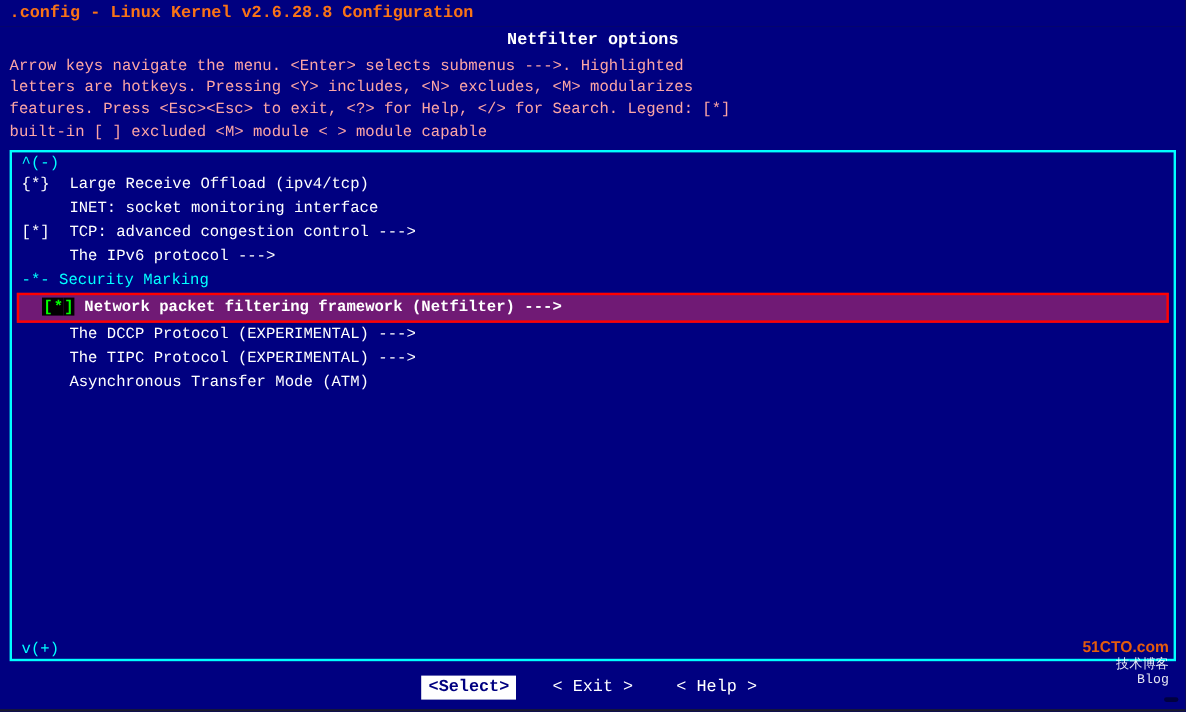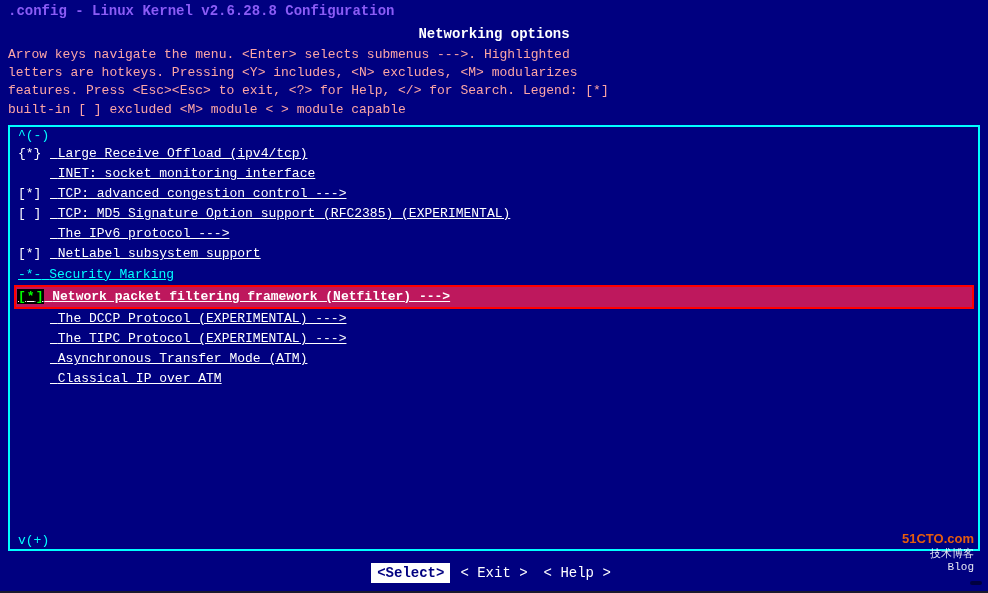--- a/index.html
+++ b/index.html
@@ -6,21 +6,21 @@
     body {
       width: 988px;
       height: 593px;
       background: #1a1a2e;
       font-family: 'Courier New', Courier, monospace;
       font-size: 14px;
       overflow: hidden;
     }
     .title-bar {
       background: #000080;
-      color: #8b5cf6;
+      color: #f97316;
       padding: 3px 8px;
       font-size: 14px;
       font-weight: bold;
     }
     .main-container {
       background: #000080;
       width: 100%;
       height: calc(593px - 24px);
       display: flex;
       flex-direction: column;
@@ -56,28 +56,27 @@
       flex: 1;
       overflow: hidden;
       padding: 0 4px;
     }
     .menu-item {
       color: #ffffff;
       font-size: 13px;
       line-height: 1.55;
       white-space: nowrap;
       padding: 0 4px;
-      text-decoration: underline;
     }
     .menu-item.highlighted {
-      background: #be185d;
+      background: #701a75;
       border: 2px solid #ff0000;
       color: #ffffff;
       font-weight: bold;
-      padding: 0 1px;
+      padding: 0 19px;
     }
     .menu-item .bracket {
       color: #00ffff;
     }
     .menu-item.highlighted .bracket {
       color: #00ff00;
       background: #000000;
       padding: 0 1px;
     }
     .menu-item .tag {
@@ -87,21 +86,21 @@
     }
     .menu-scroll-indicator-bottom {
       color: #00ffff;
       padding: 1px 8px;
       font-size: 13px;
     }
     .button-bar {
       display: flex;
       justify-content: center;
       align-items: center;
-      gap: 4px;
+      gap: 24px;
       margin-top: 8px;
       padding: 4px 0;
     }
     .btn {
       background: #000080;
       color: #ffffff;
       border: none;
       font-family: 'Courier New', Courier, monospace;
       font-size: 14px;
       cursor: pointer;
@@ -142,45 +141,42 @@
     }
   </style>
 </head>
 <body>
 
 <div class="title-bar">
   <span>.config - Linux Kernel v2.6.28.8 Configuration</span>
 </div>
 
 <div class="main-container">
-  <div class="section-title">Networking options</div>
+  <div class="section-title">Netfilter options</div>
 
   <div class="help-text">
     <div>Arrow keys navigate the menu.  &lt;Enter&gt; selects submenus ---&gt;.  Highlighted</div>
     <div>letters are hotkeys.  Pressing &lt;Y&gt; includes, &lt;N&gt; excludes, &lt;M&gt; modularizes</div>
     <div>features.  Press &lt;Esc&gt;&lt;Esc&gt; to exit, &lt;?&gt; for Help, &lt;/&gt; for Search.  Legend: [*]</div>
     <div>built-in  [ ] excluded  &lt;M&gt; module  &lt; &gt; module capable</div>
   </div>
 
   <div class="menu-box">
     <div class="menu-scroll-indicator-top">^(-)</div>
 
     <div class="menu-items" id="menu-items-container">
     <div class="menu-item"><span class="tag">{*}</span> <span>Large Receive Offload (ipv4/tcp)</span></div>
         <div class="menu-item"><span class="tag"><m></m></span> <span>INET: socket monitoring interface</span></div>
         <div class="menu-item"><span class="tag">[*]</span> <span>TCP: advanced congestion control  ---&gt;</span></div>
-        <div class="menu-item"><span class="tag">[ ]</span> <span>TCP: MD5 Signature Option support (RFC2385) (EXPERIMENTAL)</span></div>
         <div class="menu-item"><span class="tag"><m></m></span> <span>The IPv6 protocol  ---&gt;</span></div>
-        <div class="menu-item"><span class="tag">[*]</span> <span>NetLabel subsystem support</span></div>
         <div class="menu-item" style="color: rgb(0, 255, 255);"><span>-*-</span> <span>Security Marking</span></div>
         <div class="menu-item highlighted"><span class="bracket">[</span><span style="background:#000000;color:#00ff00;font-weight:bold;">*</span><span class="bracket">]</span> <strong>Network packet filtering framework (Netfilter)  ---&gt;</strong></div>
         <div class="menu-item"><span class="tag"><m></m></span> <span>The DCCP Protocol (EXPERIMENTAL)  ---&gt;</span></div>
         <div class="menu-item"><span class="tag"><m></m></span> <span>The TIPC Protocol (EXPERIMENTAL)  ---&gt;</span></div>
         <div class="menu-item"><span class="tag"><m></m></span> <span>Asynchronous Transfer Mode (ATM)</span></div>
-        <div class="menu-item"><span class="tag"><m></m></span> <span>  Classical IP over ATM</span></div>
       </div>
 
     <div class="menu-scroll-indicator-bottom">v(+)</div>
   </div>
 
   <div class="button-bar" id="button-bar">
   <button class="btn active">&lt;Select&gt;</button>
       <button class="btn">&lt; Exit &gt;</button>
       <button class="btn">&lt; Help &gt;</button>
     </div>

